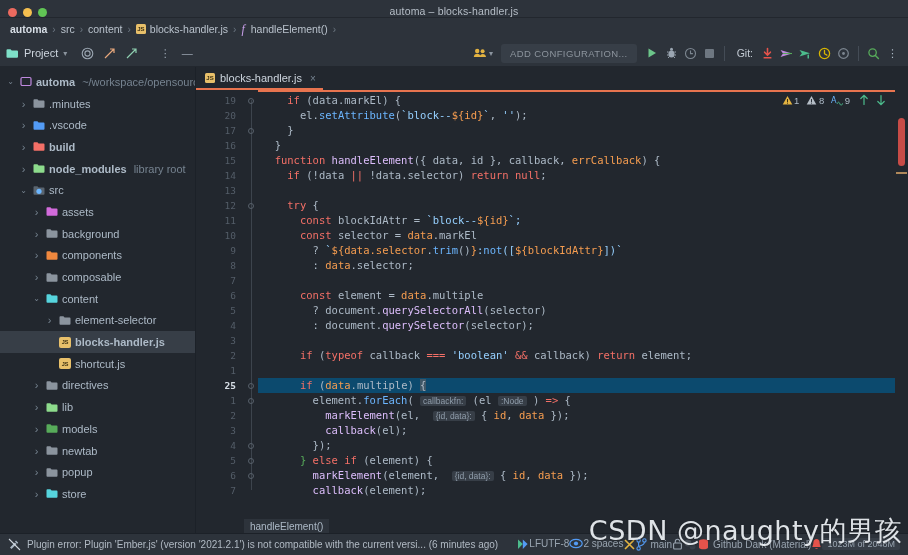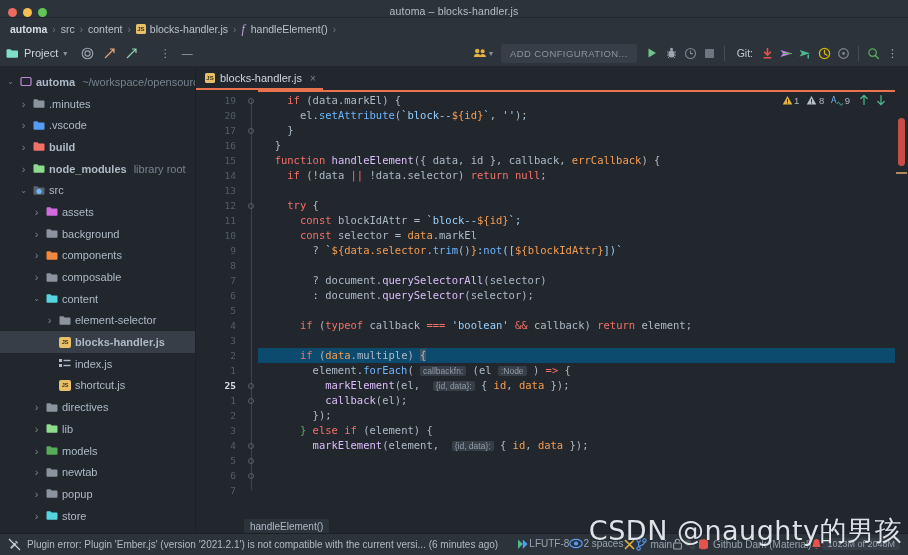--- a/index.html
+++ b/index.html
@@ -433,32 +433,20 @@
             </svg>
           </span>
           <span class="lbl">element-selector</span>
         </div>
         <div class="tree-row sel" style="padding-left: 44px;">
           <span class="tw"></span>
           <span class="fico" style="background: rgb(232, 192, 106);">
             <span style="position:absolute;inset:0;display:flex;align-items:center;justify-content:center;font-size:5.5px;font-weight:bold;color:#3a2e10">JS</span>
           </span>
           <span class="lbl bold">blocks-handler.js</span>
-        </div>
-        <div class="tree-row" style="padding-left: 44px;">
-          <span class="tw"></span>
-          <span class="fico" style="background: transparent;">
-            <svg width="12" height="11" viewBox="0 0 12 11">
-              <rect x="0" y="1" width="3" height="3" fill="#adbac7"></rect>
-              <rect x="0" y="6" width="3" height="3" fill="#adbac7"></rect>
-              <rect x="4.5" y="1.8" width="7" height="1.4" fill="#adbac7"></rect>
-              <rect x="4.5" y="6.8" width="7" height="1.4" fill="#adbac7"></rect>
-            </svg>
-          </span>
-          <span class="lbl">index.js</span>
         </div>
         <div class="tree-row" style="padding-left: 44px;">
           <span class="tw"></span>
           <span class="fico" style="background: rgb(232, 192, 106);">
             <span style="position:absolute;inset:0;display:flex;align-items:center;justify-content:center;font-size:5.5px;font-weight:bold;color:#3a2e10">JS</span>
           </span>
           <span class="lbl">shortcut.js</span>
         </div>
         <div class="tree-row" style="padding-left: 31px;">
           <span class="tw" style="font-size: 11px;">›</span>
@@ -607,33 +595,36 @@
             <div class="cline">      <span class="var">el</span><span class="pun">.</span><span class="prop">setAttribute</span><span class="pun">(</span><span class="str">`block--</span><span class="tmpl">${</span><span class="tmpl">id</span><span class="tmpl">}</span><span class="str">`</span><span class="pun">, </span><span class="str">''</span><span class="pun">);</span></div>
             <div class="cline">    <span class="pun">}</span></div>
             <div class="cline">  <span class="pun">}</span></div>
             <div class="cline">  <span class="kw">function</span><span class="pun"> </span><span class="fn">handleElement</span><span class="pun">({ </span><span class="var">data</span><span class="pun">, </span><span class="var">id</span><span class="pun"> }, </span><span class="var">callback</span><span class="pun">, </span><span class="cst">errCallback</span><span class="pun">) {</span></div>
             <div class="cline">    <span class="kw">if</span><span class="pun"> (!</span><span class="var">data</span><span class="pun"> </span><span class="kw">||</span><span class="pun"> !</span><span class="var">data</span><span class="pun">.</span><span class="var">selector</span><span class="pun">) </span><span class="kw">return</span><span class="pun"> </span><span class="kw">null</span><span class="pun">;</span></div>
             <div class="cline">&nbsp;</div>
             <div class="cline">    <span class="kw">try</span><span class="pun"> {</span></div>
             <div class="cline">      <span class="kw">const</span><span class="pun"> </span><span class="var">blockIdAttr</span><span class="pun"> = </span><span class="str">`block--</span><span class="tmpl">${</span><span class="tmpl">id</span><span class="tmpl">}</span><span class="str">`;</span></div>
             <div class="cline">      <span class="kw">const</span><span class="pun"> </span><span class="var">selector</span><span class="pun"> = </span><span class="cst">data</span><span class="pun">.</span><span class="var">markEl</span></div>
             <div class="cline">        <span class="pun">? </span><span class="str">`</span><span class="tmpl">${</span><span class="tmpl">data</span><span class="tmpl">.</span><span class="tmpl">selector</span><span class="pun">.</span><span class="prop">trim</span><span class="pun">()</span><span class="tmpl">}</span><span class="str">:</span><span class="prop">not</span><span class="str">([</span><span class="tmpl">${</span><span class="tmpl">blockIdAttr</span><span class="tmpl">}</span><span class="str">])`</span></div>
+            <div class="cline">        <span class="pun">: </span><span class="cst">data</span><span class="pun">.</span><span class="var">selector</span><span class="pun">;</span></div>
             <div class="cline">&nbsp;</div>
+            <div class="cline">      <span class="kw">const</span><span class="pun"> </span><span class="var">element</span><span class="pun"> = </span><span class="cst">data</span><span class="pun">.</span><span class="var">multiple</span></div>
             <div class="cline">        <span class="pun">? </span><span class="var">document</span><span class="pun">.</span><span class="fn">querySelectorAll</span><span class="pun">(</span><span class="var">selector</span><span class="pun">)</span></div>
             <div class="cline">        <span class="pun">: </span><span class="var">document</span><span class="pun">.</span><span class="fn">querySelector</span><span class="pun">(</span><span class="var">selector</span><span class="pun">);</span></div>
             <div class="cline">&nbsp;</div>
             <div class="cline">      <span class="kw">if</span><span class="pun"> (</span><span class="kw">typeof</span><span class="pun"> </span><span class="var">callback</span><span class="pun"> </span><span class="kw">===</span><span class="pun"> </span><span class="str">'boolean'</span><span class="pun"> </span><span class="kw">&amp;&amp;</span><span class="pun"> </span><span class="var">callback</span><span class="pun">) </span><span class="kw">return</span><span class="pun"> </span><span class="var">element</span><span class="pun">;</span></div>
             <div class="cline">&nbsp;</div>
             <div class="cline cur">      <span class="kw">if</span><span class="pun"> (</span><span class="cst">data</span><span class="pun">.</span><span class="var">multiple</span><span class="pun">) </span><span class="brmatch">{</span></div>
             <div class="cline">        <span class="var">element</span><span class="pun">.</span><span class="prop">forEach</span><span class="pun">( </span><span class="hint">callbackfn:</span><span class="pun"> (</span><span class="var">el</span><span class="pun"> </span><span class="hint">:Node</span><span class="pun"> ) </span><span class="kw">=&gt;</span><span class="pun"> {</span></div>
             <div class="cline">          <span class="fn">markElement</span><span class="pun">(</span><span class="var">el</span><span class="pun">,  </span><span class="hint">{id, data}:</span><span class="pun"> { </span><span class="cst">id</span><span class="pun">, </span><span class="cst">data</span><span class="pun"> });</span></div>
             <div class="cline">          <span class="fn">callback</span><span class="pun">(</span><span class="var">el</span><span class="pun">);</span></div>
             <div class="cline">        <span class="pun">});</span></div>
             <div class="cline">      <span class="brgreen">}</span><span class="pun"> </span><span class="kw">else</span><span class="pun"> </span><span class="kw">if</span><span class="pun"> (</span><span class="var">element</span><span class="pun">) {</span></div>
             <div class="cline">        <span class="fn">markElement</span><span class="pun">(</span><span class="var">element</span><span class="pun">,  </span><span class="hint">{id, data}:</span><span class="pun"> { </span><span class="cst">id</span><span class="pun">, </span><span class="cst">data</span><span class="pun"> });</span></div>
+            <div class="cline">        <span class="fn">callback</span><span class="pun">(</span><span class="var">element</span><span class="pun">);</span></div>
           </div>
 
         <div class="inspect">
           <span class="grp">
             <svg width="11" height="11" viewBox="0 0 11 11">
                 <path d="M5.5 1L10.3 9.6H0.7z" fill="#e3b341"></path>
                 <rect x="5" y="4" width="1" height="3" fill="#3a2e10"></rect>
                 <rect x="5" y="7.6" width="1" height="1" fill="#3a2e10"></rect>
               </svg>
             <span>1</span>

